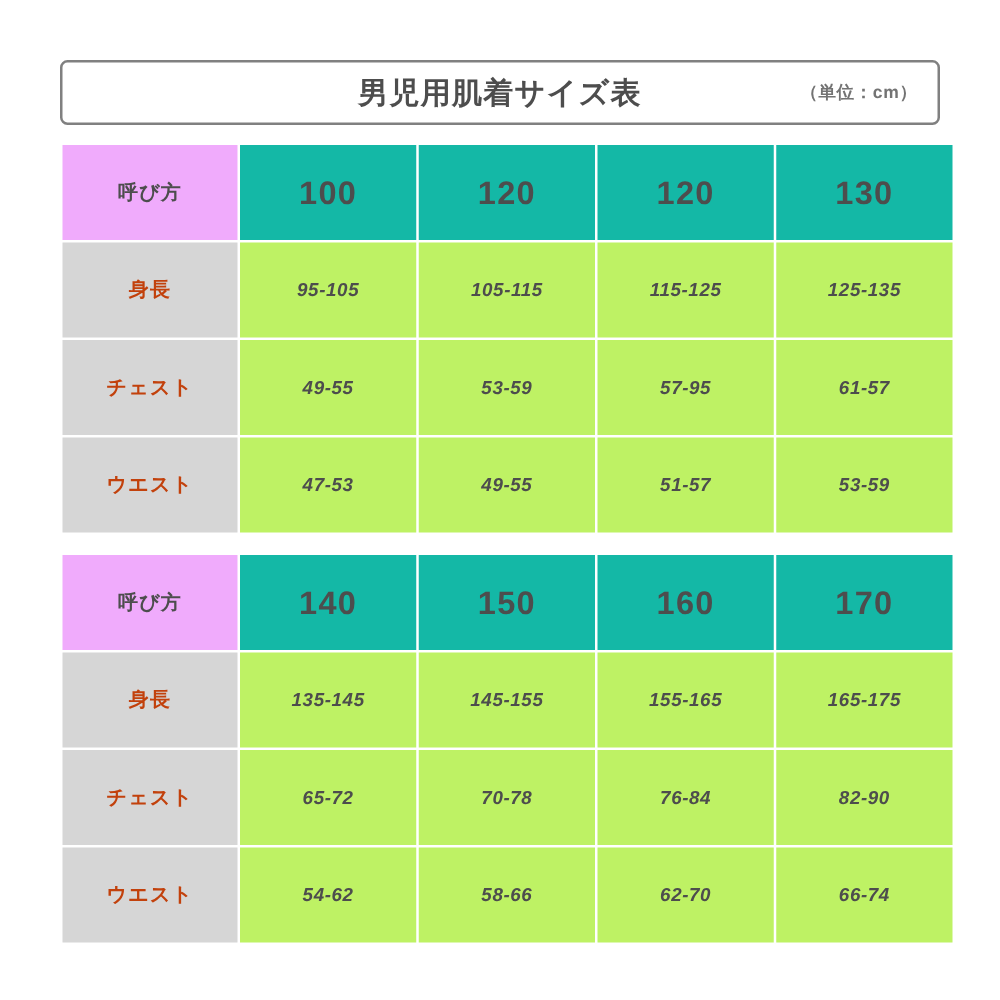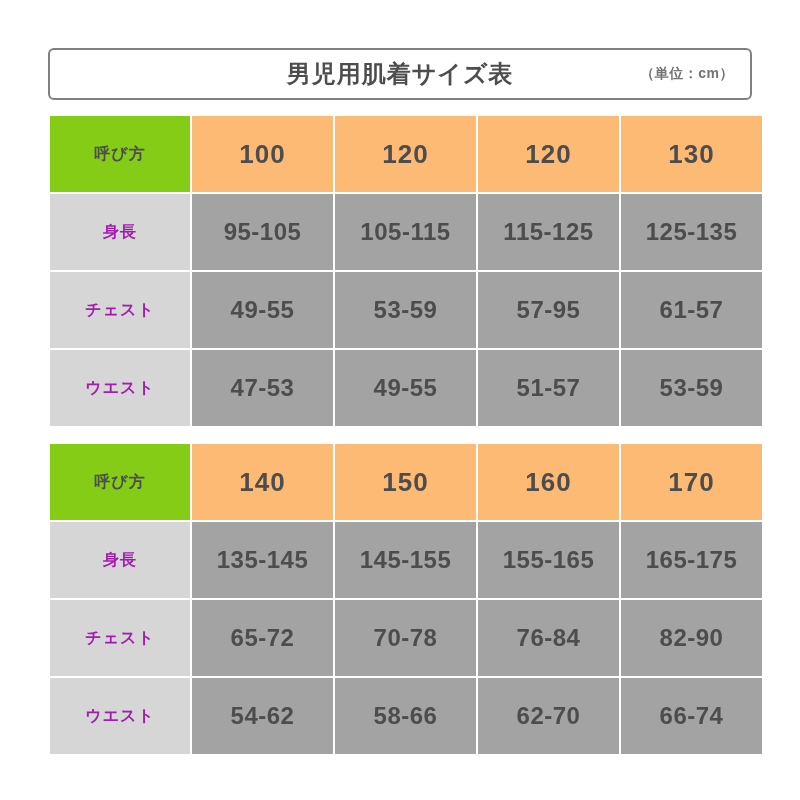--- a/index.html
+++ b/index.html
@@ -72,45 +72,46 @@
     font-weight: bold;
     box-sizing: border-box;
   }
 
   col.label-col { width: 140px; }
   col.data-col  { width: 141px; }
 
   
   tr.header-row td { height: 76px; }
   td.hdr-label {
-    background: #84cc16;
+    background: #f0abfc;
     font-size: 16px;
     color: #4d4d4d;
     letter-spacing: 1px;
   }
   td.hdr-value {
-    background: #fdba74;
+    background: #14b8a6;
     font-size: 26px;
     color: #4d4d4d;
     letter-spacing: 1px;
   }
 
   
   tr.body-row td { height: 76px; }
   td.row-label {
     background: #d6d6d6;
     font-size: 16px;
-    color: #a21caf;
+    color: #c2410c;
     letter-spacing: 1px;
   }
   td.row-value {
-    background: #a3a3a3;
-    font-size: 24px;
+    background: #bef264;
+    font-size: 15px;
     color: #4d4d4d;
     letter-spacing: 0.5px;
+    font-style: italic;
   }
 </style>
 </head>
 <body>
 
 <div class="page">
 
   <div class="title-bar">
     <span class="title-text">男児用肌着サイズ表</span>
     <span class="title-unit">（単位：cm）</span>

